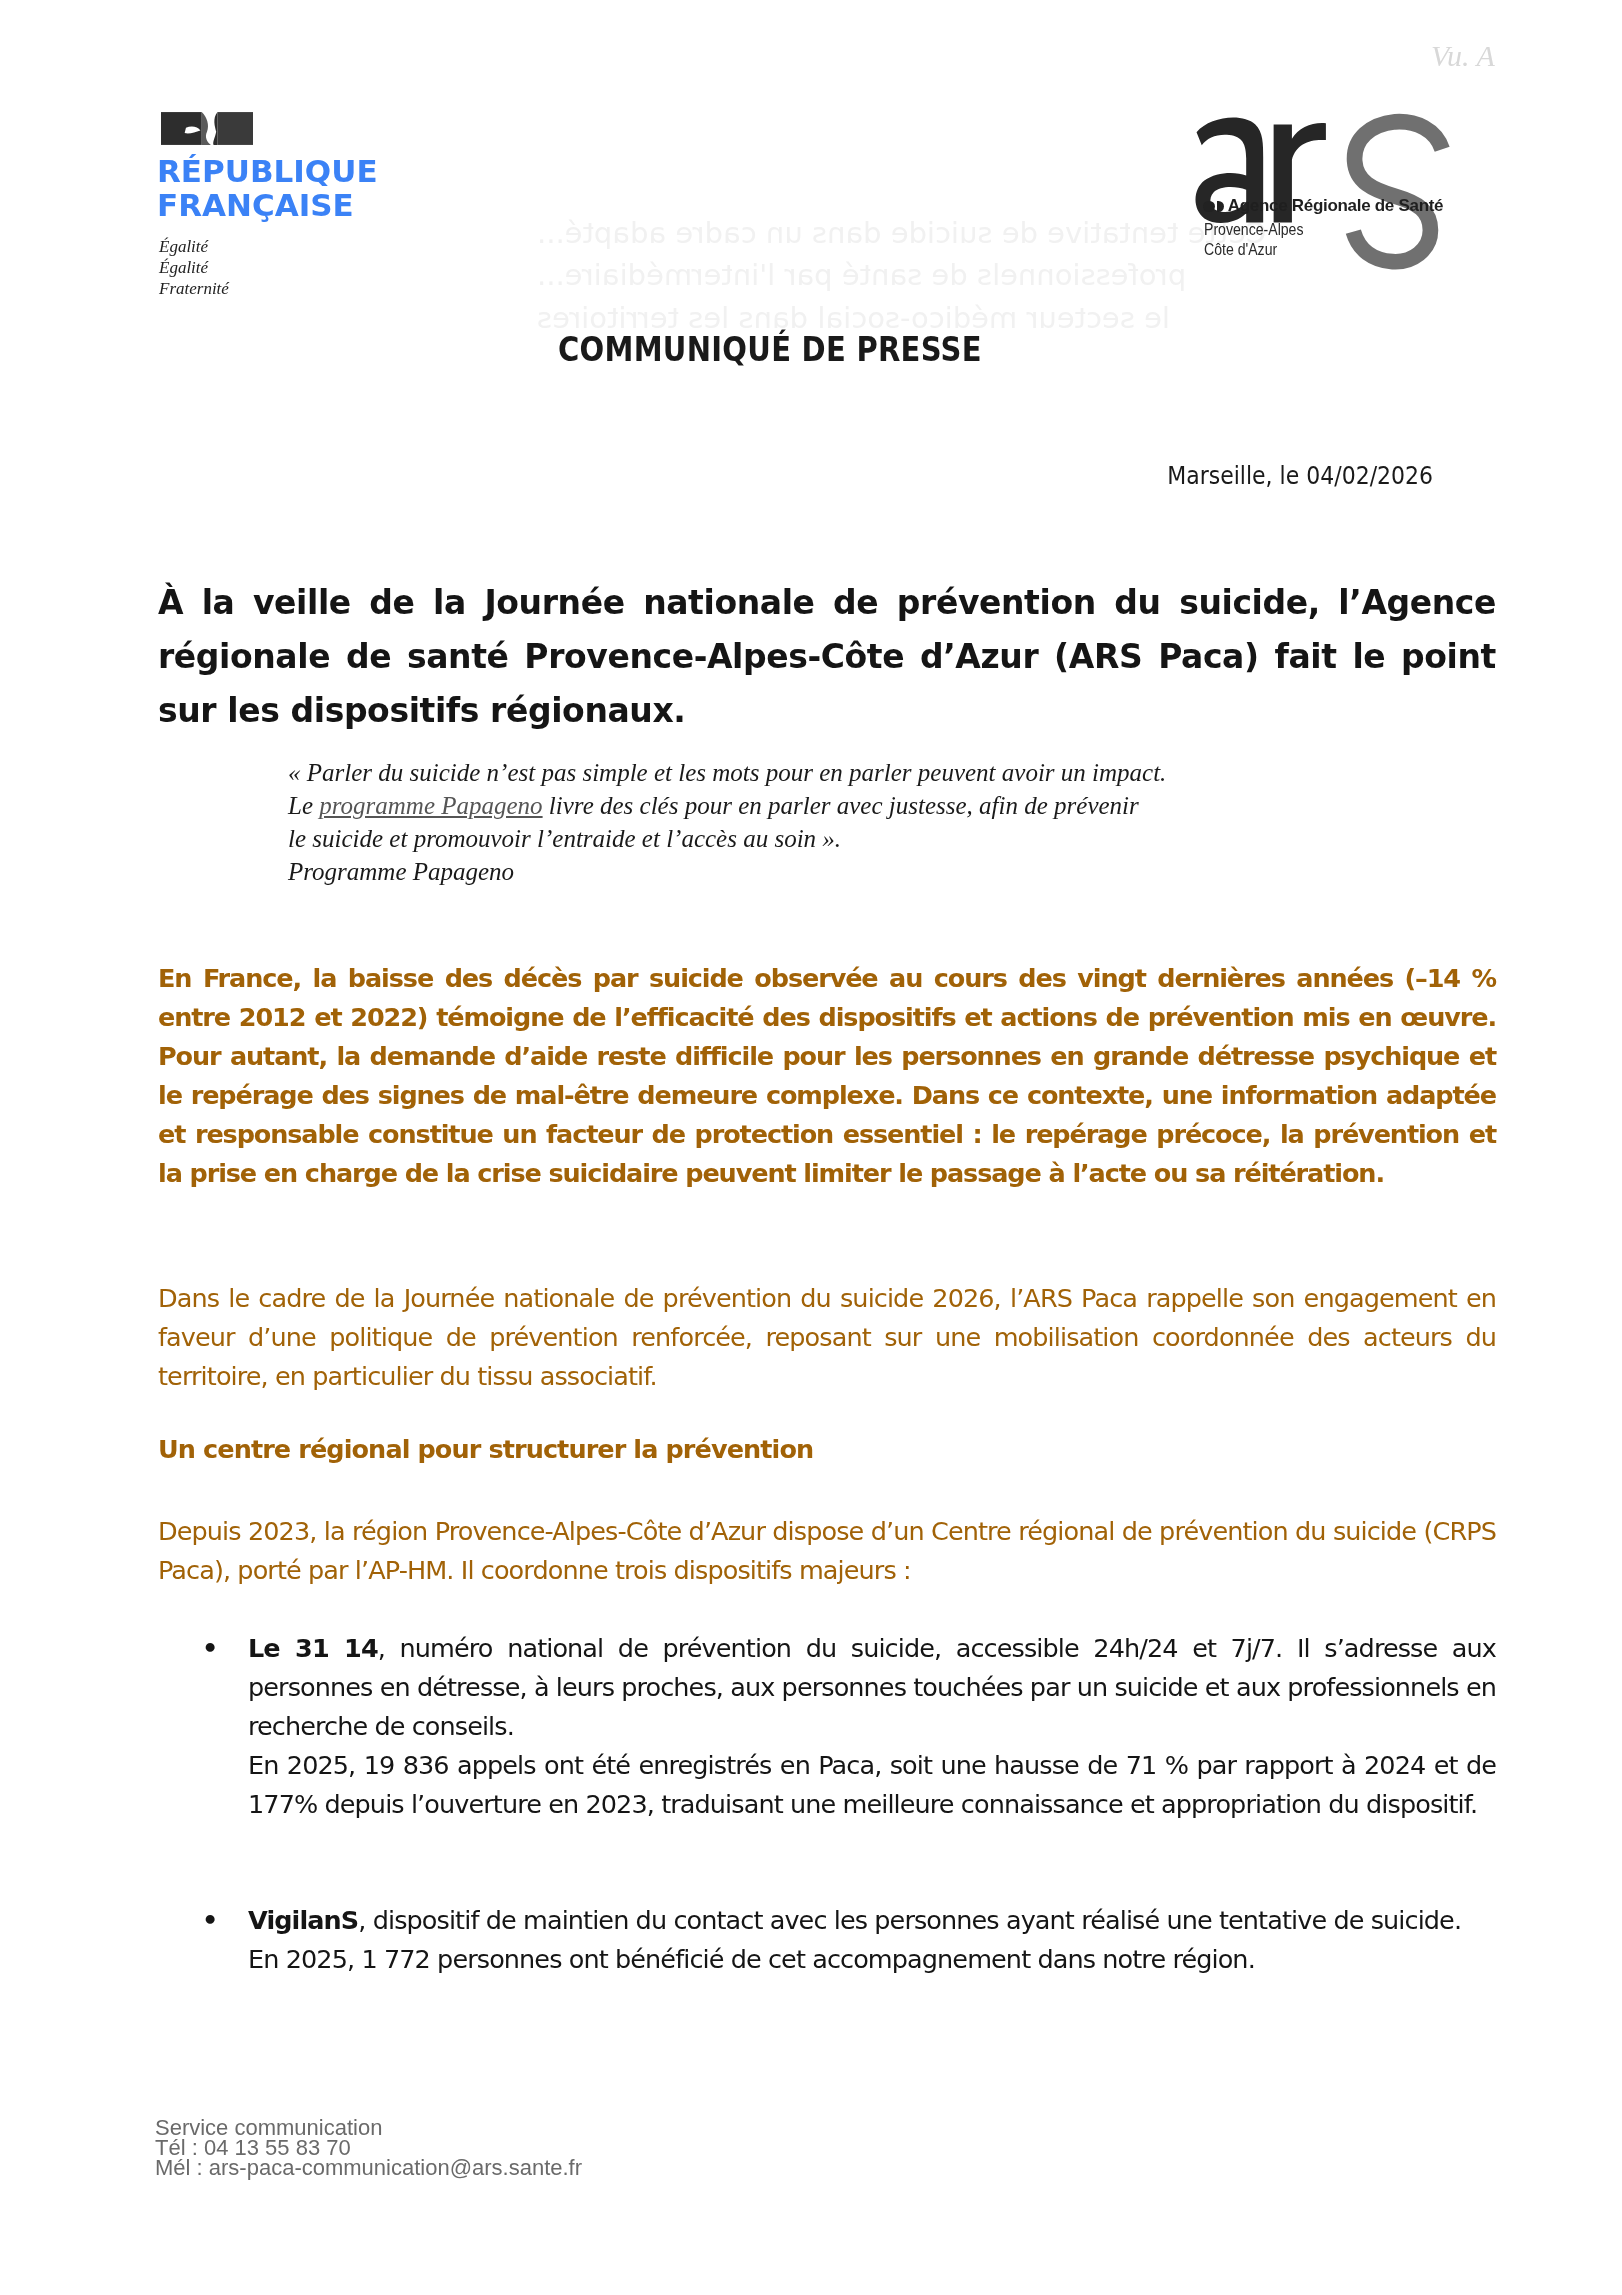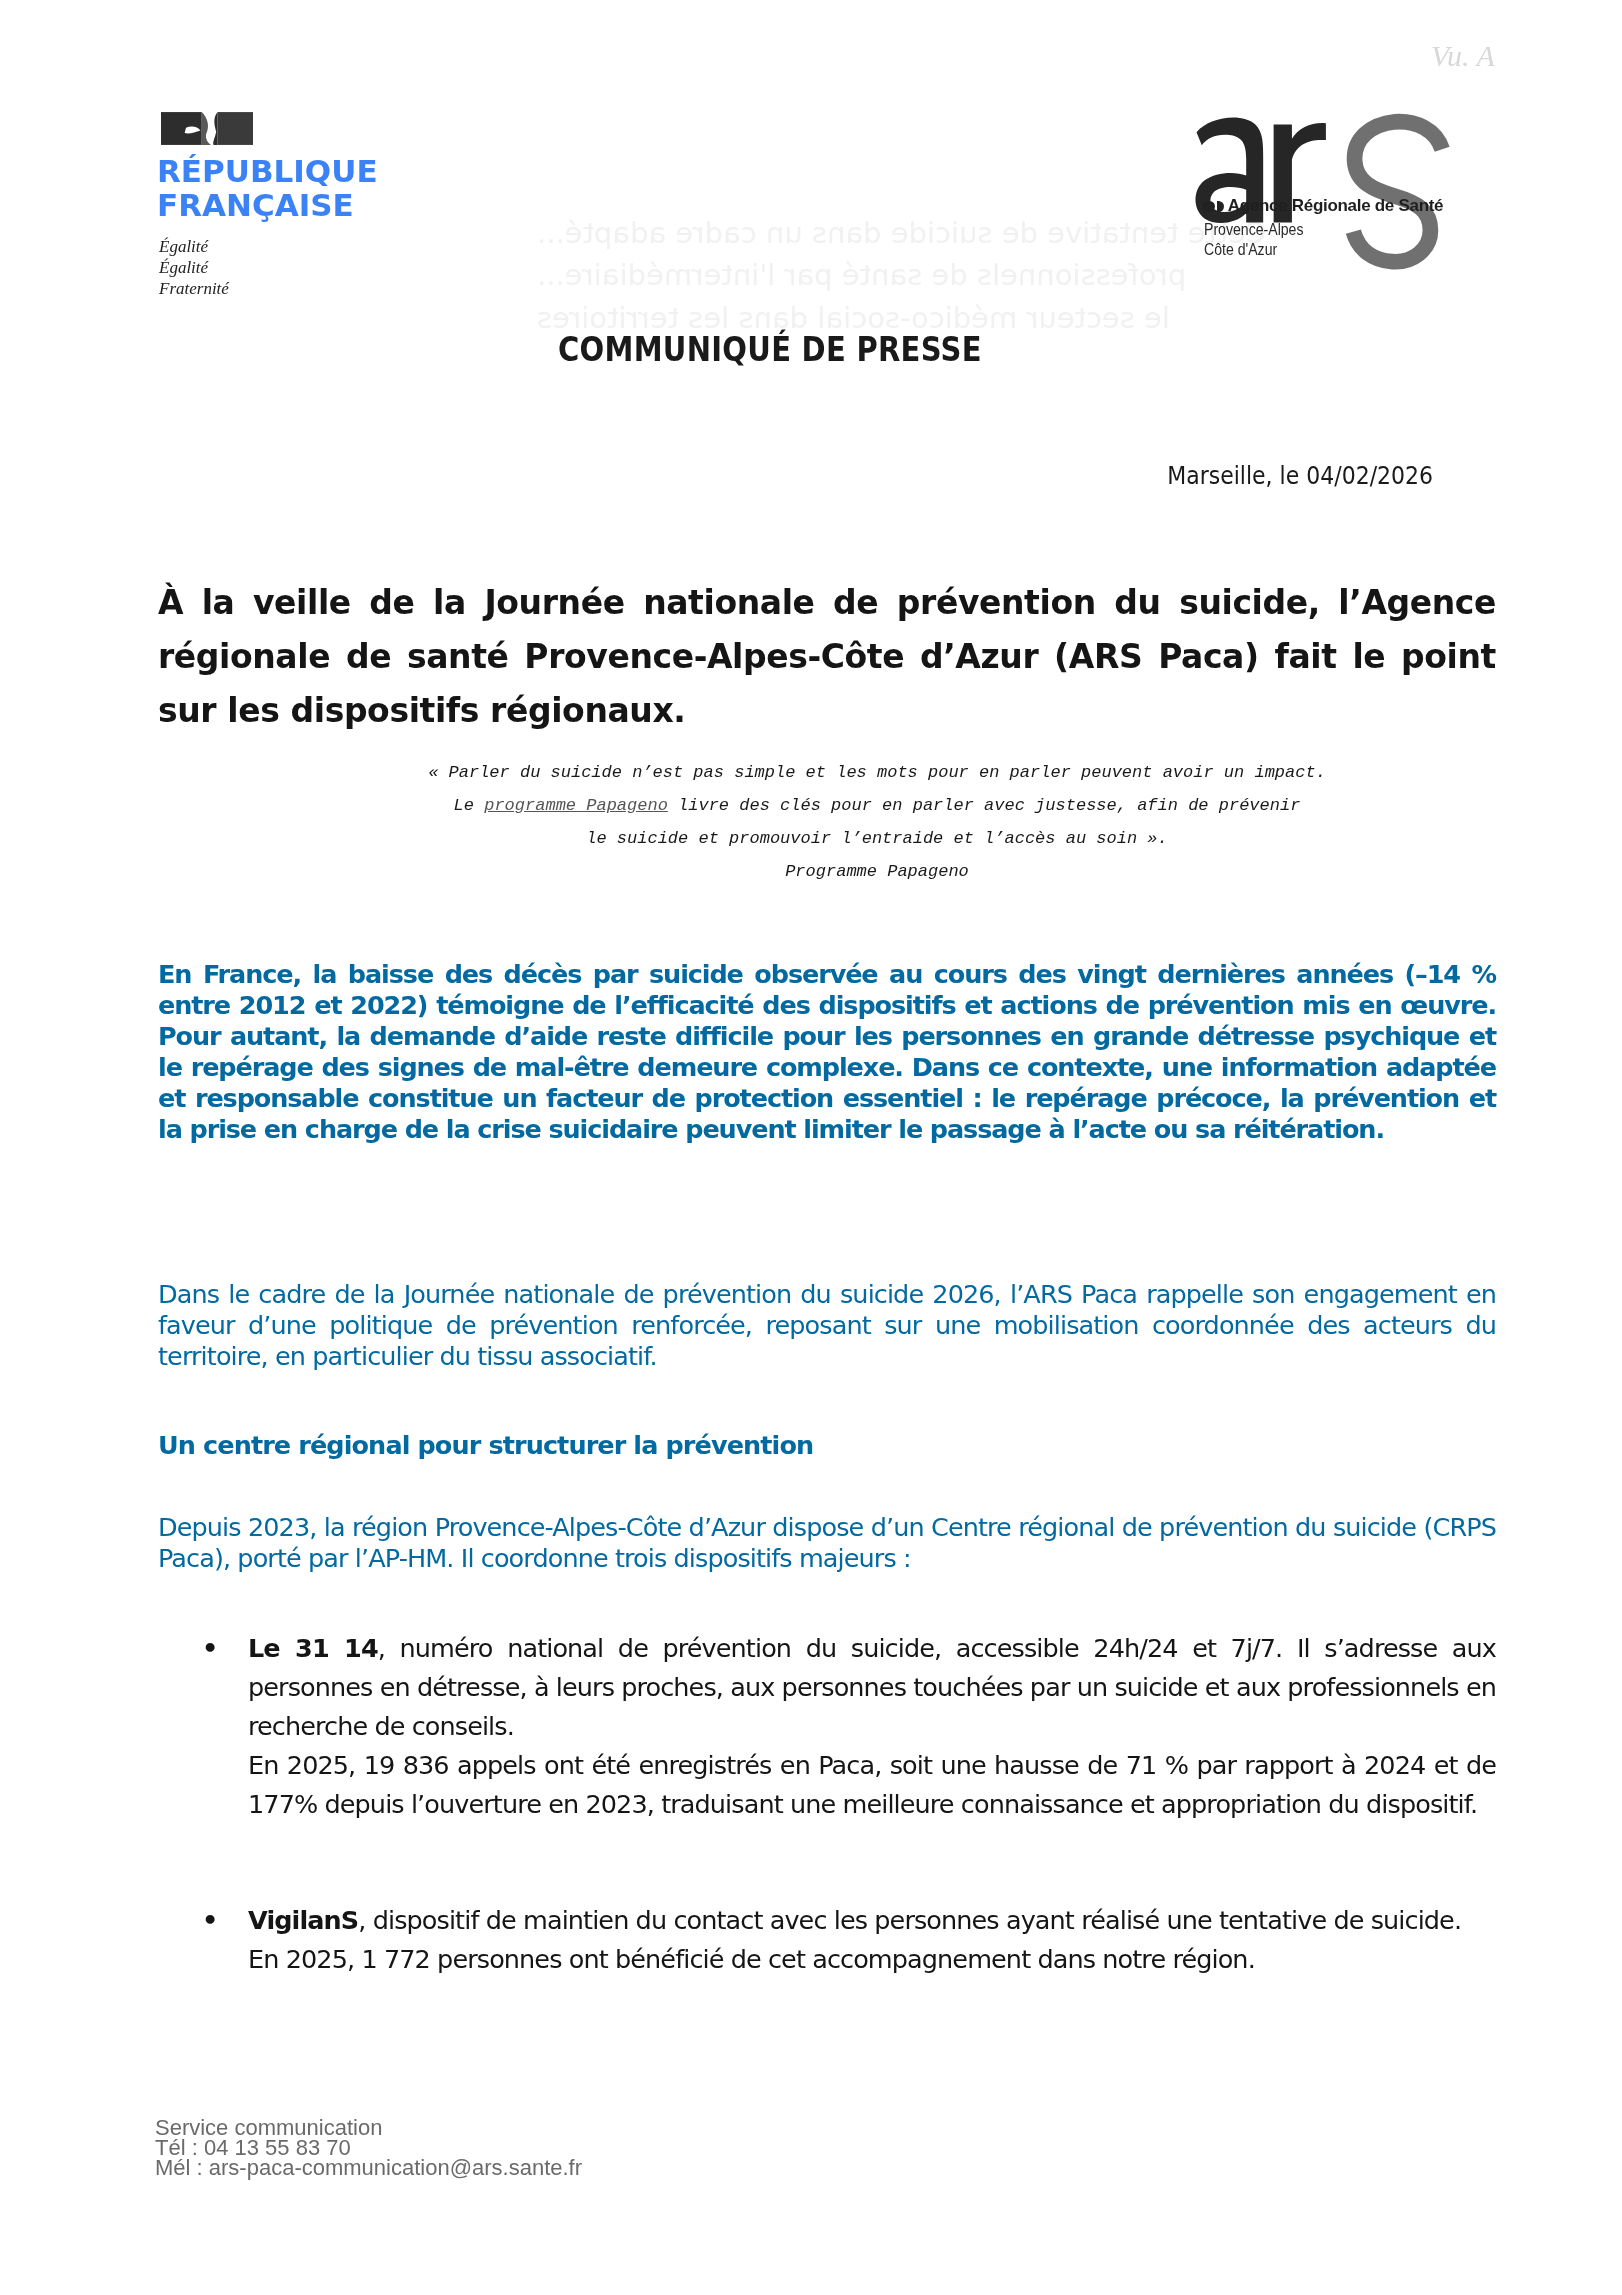--- a/index.html
+++ b/index.html
@@ -17,25 +17,25 @@
   
   #ars-logo { left: 1190px; top: 98px; width: 294px; height: 177px; }
   #ars-tag { left: 1203px; top: 196px; font-family: "Liberation Sans", sans-serif; font-size: 17px; color: #1f1f1f; letter-spacing: -0.3px; }
   #ars-region { left: 1204px; top: 220px; font-family: "Liberation Sans", sans-serif; font-size: 16.4px; line-height: 19.6px; color: #2a2a2a; transform: scaleX(0.86); transform-origin: left top; }
 
   #press-title { left: 558px; top: 330px; font-family: "DejaVu Sans", sans-serif; font-weight: bold; font-size: 33px; letter-spacing: 0.3px; color: #1a1a1a; transform: scaleX(0.88); transform-origin: left top; }
   #dateline { right: 190px; top: 461px; font-family: "DejaVu Sans", sans-serif; font-size: 25px; color: #1a1a1a; transform: scaleX(0.88); transform-origin: right top; }
 
   #headline { left: 158px; top: 576px; width: 1338px; font-family: "DejaVu Sans", sans-serif; font-weight: bold; font-size: 33px; line-height: 54px; text-align: justify; color: #151515; letter-spacing: -0.4px; }
 
-  #quote { right: 157px; top: 756px; width: 1178px; text-align: center; font-family: Liberation Mono, monospace; font-style: italic; font-size: 17px; line-height: 33px; color: #1a1a1a; }
+  #quote { right: 157px; top: 756px; width: 1178px; text-align: left; font-family: Liberation Serif, serif; font-style: italic; font-size: 25px; line-height: 33px; color: #1a1a1a; }
   #quote a { color: #555; text-decoration: underline; }
 
   .body-bold { font-weight: bold; }
-  .para { position: absolute; left: 158px; width: 1338px; font-family: "DejaVu Sans", sans-serif; font-size: 25.5px; line-height: 31px; text-align: justify; color: #0369a1; letter-spacing: -0.9px; }
+  .para { position: absolute; left: 158px; width: 1338px; font-family: "DejaVu Sans", sans-serif; font-size: 25.5px; line-height: 39px; text-align: justify; color: #a16207; letter-spacing: -0.9px; }
   #intro { top: 959px; font-weight: bold; letter-spacing: -1.1px; }
   #context { top: 1279px; }
   #section-heading { top: 1430px; font-weight: bold; }
   #crps-intro { top: 1512px; }
 
   .bullets { position: absolute; left: 158px; width: 1338px; margin: 0; padding: 0; list-style: none; font-family: "DejaVu Sans", sans-serif; font-size: 25.5px; line-height: 39px; color: #151515; letter-spacing: -0.9px; }
   .bullets li { position: relative; padding-left: 90px; text-align: justify; }
   .bullets li .dot { position: absolute; left: 44px; top: 0; font-weight: bold; }
   #bullet-3114 { top: 1629px; }
   #bullet-vigilans { top: 1901px; }

